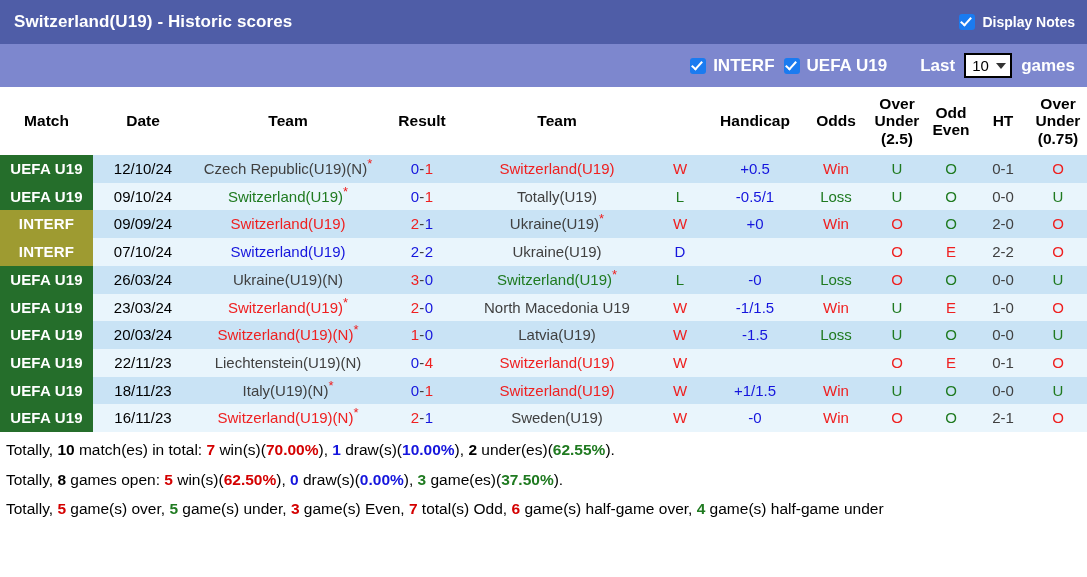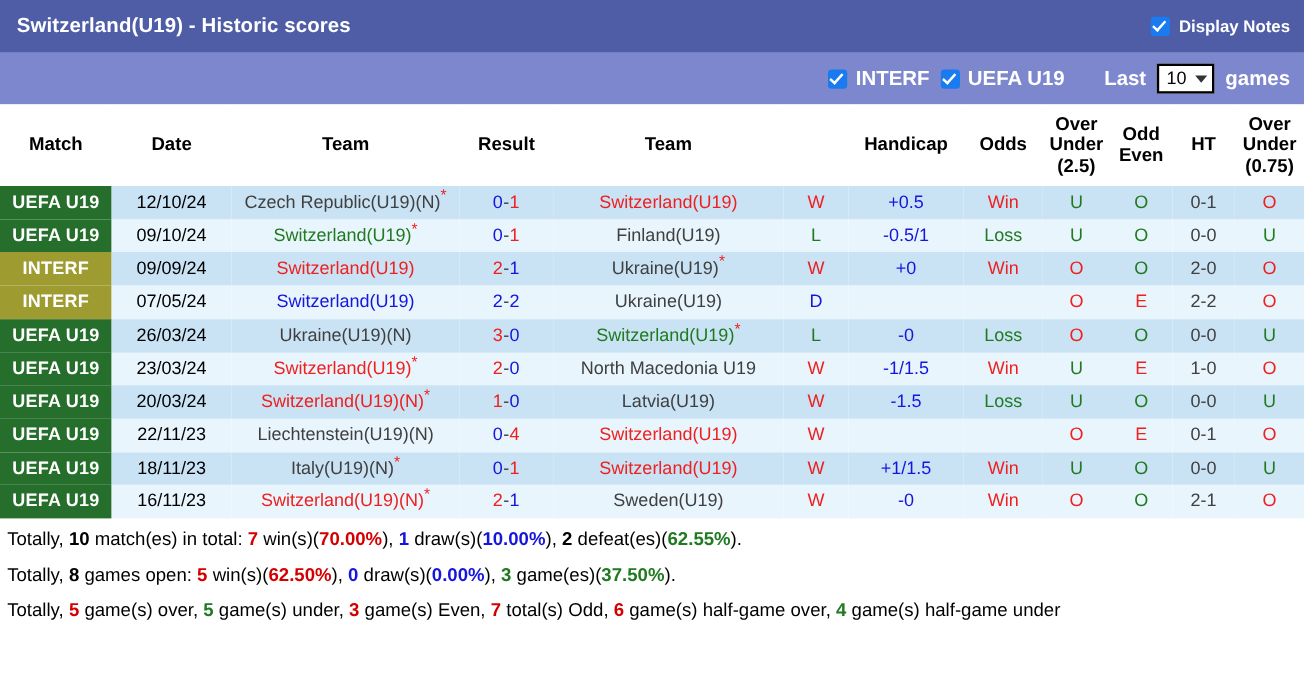--- a/index.html
+++ b/index.html
@@ -223,21 +223,21 @@
           <td class="cGreen">U</td>
           <td class="cGreen">O</td>
           <td class="cBlack">0-1</td>
           <td class="cRed">O</td>
         </tr>
         <tr class="r-even">
           <td class="badge uefa">UEFA U19</td>
           <td class="date">09/10/24</td>
           <td class="teamL"><span class="cGreen">Switzerland(U19)</span><span class="star">*</span></td>
           <td class="score"><span class="cBlue">0</span><span class="cBlack">-</span><span class="cRed">1</span></td>
-          <td class="teamR"><span class="cBlack">Finland(U19)</span></td>
+          <td class="teamR"><span class="cBlack">Totally(U19)</span></td>
           <td class="wld cGreen">L</td>
           <td class="cBlue">-0.5/1</td>
           <td class="cGreen">Loss</td>
           <td class="cGreen">U</td>
           <td class="cGreen">O</td>
           <td class="cBlack">0-0</td>
           <td class="cGreen">U</td>
         </tr>
         <tr class="r-odd">
           <td class="badge interf">INTERF</td>
@@ -248,21 +248,21 @@
           <td class="wld cRed">W</td>
           <td class="cBlue">+0</td>
           <td class="cRed">Win</td>
           <td class="cRed">O</td>
           <td class="cGreen">O</td>
           <td class="cBlack">2-0</td>
           <td class="cRed">O</td>
         </tr>
         <tr class="r-even">
           <td class="badge interf">INTERF</td>
-          <td class="date">07/05/24</td>
+          <td class="date">07/10/24</td>
           <td class="teamL"><span class="cBlue">Switzerland(U19)</span></td>
           <td class="score"><span class="cBlue">2</span><span class="cBlack">-</span><span class="cBlue">2</span></td>
           <td class="teamR"><span class="cBlack">Ukraine(U19)</span></td>
           <td class="wld cBlue">D</td>
           <td class="cBlue"></td>
           <td class="cBlack"></td>
           <td class="cRed">O</td>
           <td class="cRed">E</td>
           <td class="cBlack">2-2</td>
           <td class="cRed">O</td>
@@ -349,21 +349,21 @@
           <td class="cRed">O</td>
           <td class="cGreen">O</td>
           <td class="cBlack">2-1</td>
           <td class="cRed">O</td>
         </tr>
       </tbody>
   </table>
 
   <div class="summary">
     <p class="line">
-      <span>Totally, </span><span class="s-dark">10</span><span> match(es) in total: </span><span class="s-red">7</span><span> win(s)(</span><span class="s-red">70.00%</span><span>), </span><span class="s-blue">1</span><span> draw(s)(</span><span class="s-blue">10.00%</span><span>), </span><span class="s-dark">2</span><span> defeat(es)(</span><span class="s-green">62.55%</span><span>).</span>
+      <span>Totally, </span><span class="s-dark">10</span><span> match(es) in total: </span><span class="s-red">7</span><span> win(s)(</span><span class="s-red">70.00%</span><span>), </span><span class="s-blue">1</span><span> draw(s)(</span><span class="s-blue">10.00%</span><span>), </span><span class="s-dark">2</span><span> under(es)(</span><span class="s-green">62.55%</span><span>).</span>
     </p>
     <p class="line">
       <span>Totally, </span><span class="s-dark">8</span><span> games open: </span><span class="s-red">5</span><span> win(s)(</span><span class="s-red">62.50%</span><span>), </span><span class="s-blue">0</span><span> draw(s)(</span><span class="s-blue">0.00%</span><span>), </span><span class="s-green">3</span><span> game(es)(</span><span class="s-green">37.50%</span><span>).</span>
     </p>
     <p class="line">
       <span>Totally, </span><span class="s-red">5</span><span> game(s) over, </span><span class="s-green">5</span><span> game(s) under, </span><span class="s-red">3</span><span> game(s) Even, </span><span class="s-red">7</span><span> total(s) Odd, </span><span class="s-red">6</span><span> game(s) half-game over, </span><span class="s-green">4</span><span> game(s) half-game under</span>
     </p>
   </div>
 
 </div>

